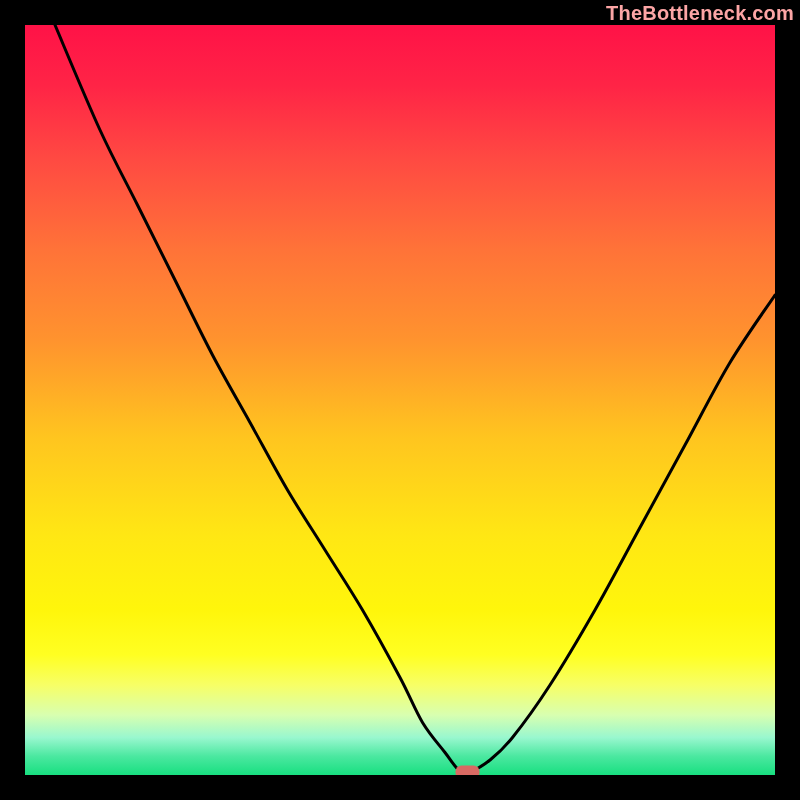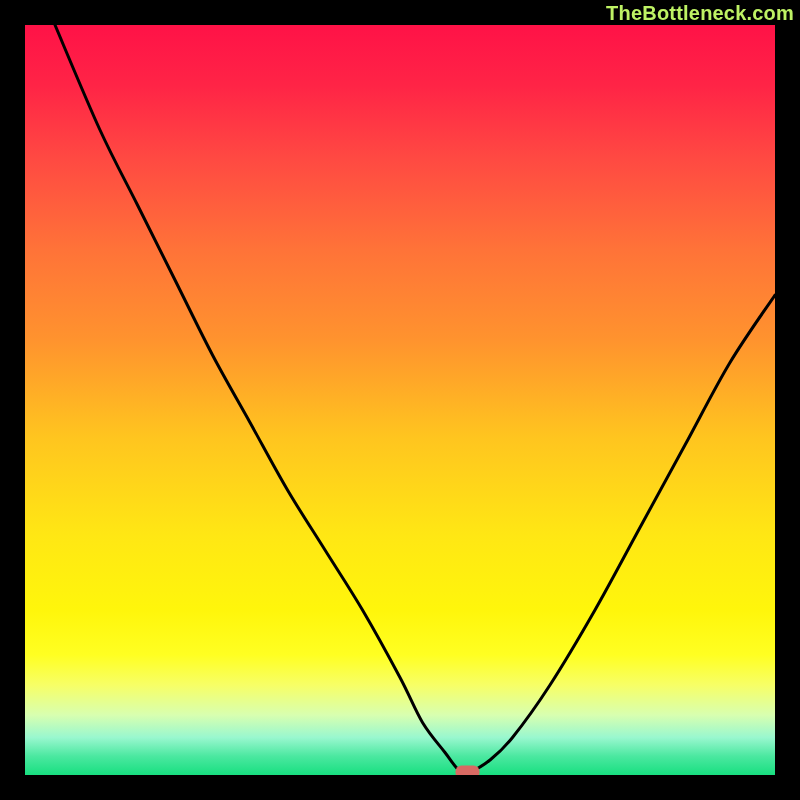--- a/index.html
+++ b/index.html
@@ -23,21 +23,21 @@
     width: 750px;
     height: 750px;
   }
   .watermark {
     position: absolute;
     top: 2px;
     right: 6px;
     font-family: Arial, Helvetica, sans-serif;
     font-size: 20px;
     font-weight: 600;
-    color: #bef264;
+    color: #fca5a5;
     letter-spacing: 0.2px;
   }
 </style>
 </head>
 <body>
 
 <div class="frame">
   <svg class="plot" viewBox="0 0 750 750" preserveAspectRatio="none">
     <defs>
       <linearGradient id="bg-grad" x1="0" y1="0" x2="0" y2="1">

